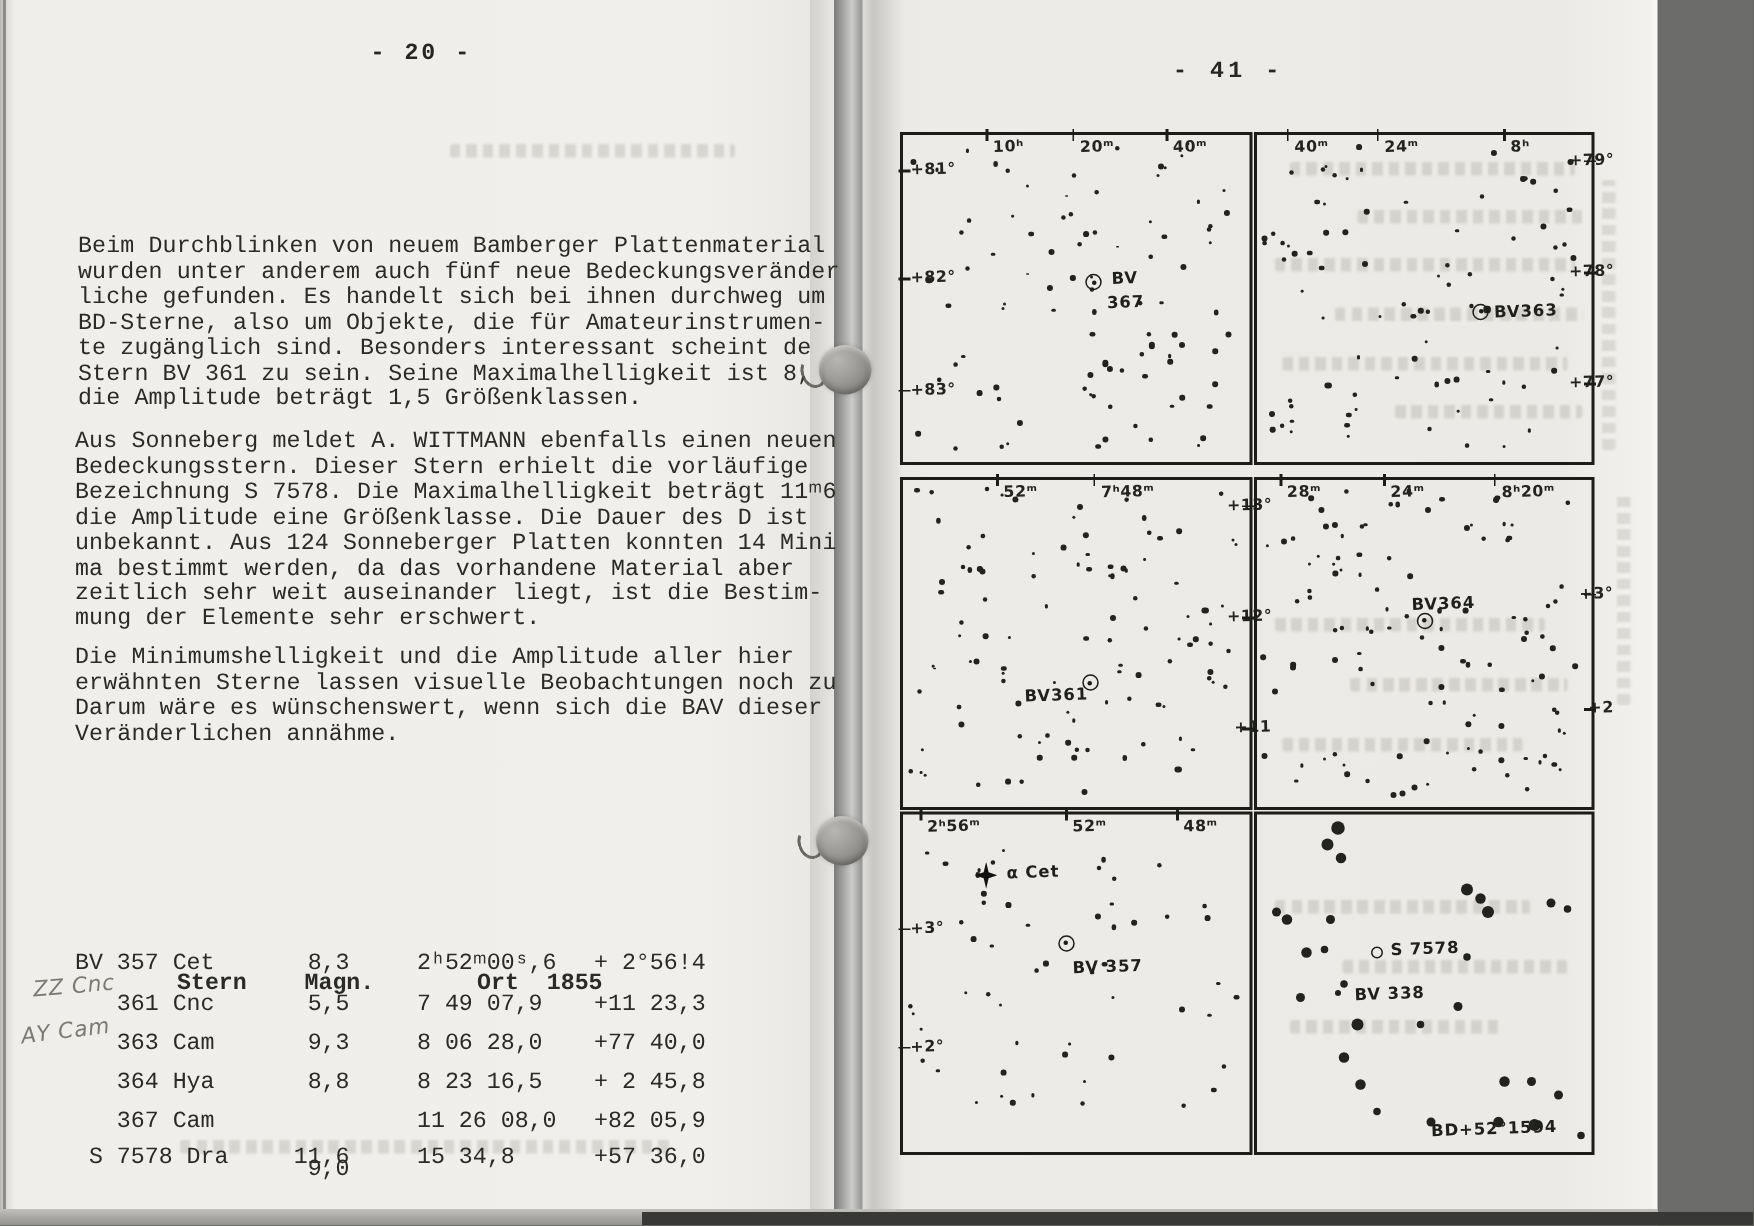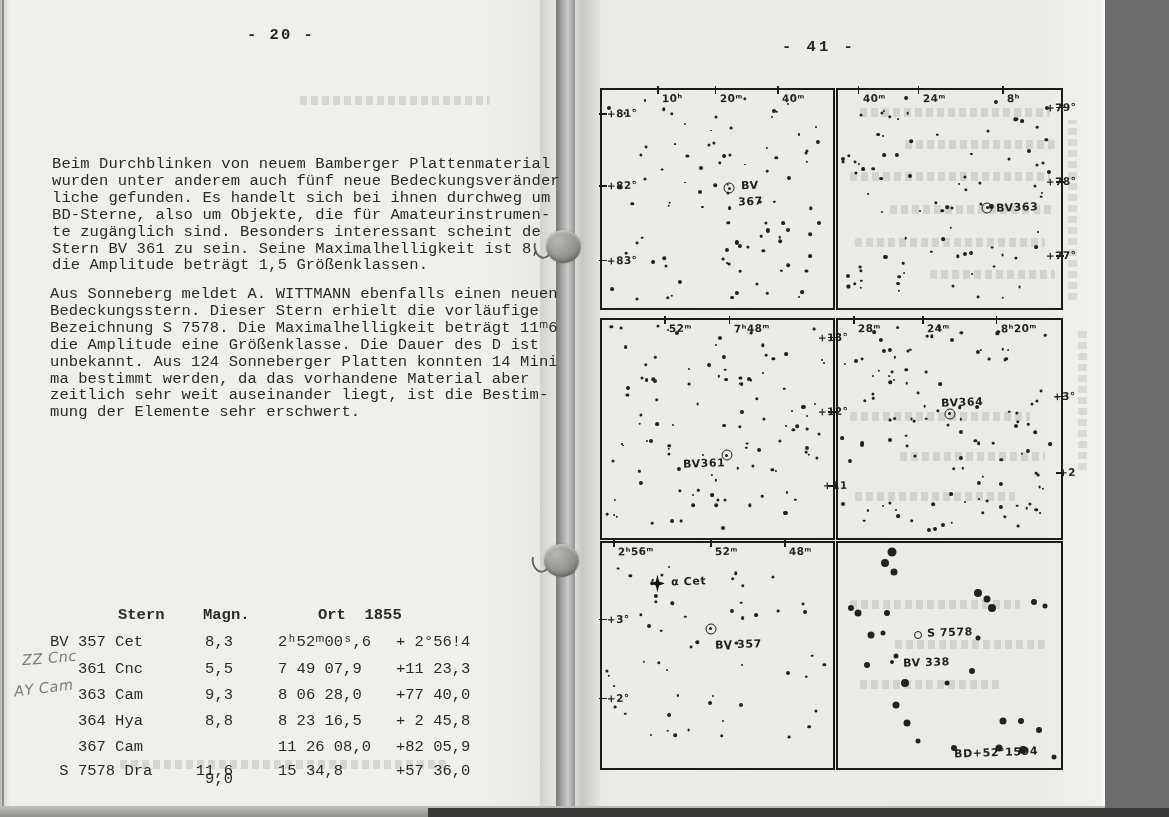--- a/index.html
+++ b/index.html
@@ -34,21 +34,21 @@
   .t{position:absolute;white-space:pre;font-size:15.5px;line-height:16.9px;letter-spacing:.1px;color:#2a2a26;z-index:2;}
   .pagenum{position:absolute;font-size:15.5px;font-weight:bold;letter-spacing:2px;z-index:2;}
   .title{position:absolute;font-size:15.5px;font-weight:bold;border-bottom:1.8px solid #24241f;padding-bottom:3px;z-index:2;}
   .title::after{content:"";position:absolute;left:0;right:0;bottom:-4px;height:1.3px;background:#24241f;}
   .subtitle{position:absolute;font-size:17px;font-weight:600;border-bottom:1.7px solid #24241f;padding-bottom:1px;z-index:2;}
   .note{position:absolute;font-family:"DejaVu Sans",sans-serif;font-style:italic;font-size:14.5px;
     color:#7b7a74;z-index:3;letter-spacing:.5px;}
   .trow{position:absolute;left:0;width:556px;height:18px;z-index:2;}
   .cell{position:absolute;white-space:pre;font-size:15.5px;color:#2a2a26;}
   .cell.r{text-align:right;}
-  .thead .cell{font-weight:600;}
+  .thead .cell{font-weight:600;margin-top:40px;}
   
   .chart{position:absolute;border:2.2px solid #1c1c1a;z-index:2;}
   .dot{position:absolute;background:#22221f;border-radius:50%;transform:translate(-50%,-50%);}
   .tick{position:absolute;background:#1c1c1a;z-index:2;}
   .tick.v{width:1.6px;height:8px;}
   .tick.h{height:1.6px;width:8px;}
   .clabel{position:absolute;font-family:"DejaVu Sans",sans-serif;font-size:10.5px;font-weight:600;
     letter-spacing:.4px;color:#23231f;transform:rotate(-1.5deg);white-space:nowrap;}
   .ctext{position:absolute;font-family:"DejaVu Sans",sans-serif;font-size:11px;font-weight:600;
     letter-spacing:.6px;color:#1f1f1b;transform:rotate(-2deg);white-space:nowrap;}
@@ -82,20 +82,21 @@
   <div class="bleed" style="left:850px;top:600px;width:170px;"></div>
   <div class="bleed" style="left:895px;top:640px;width:150px;"></div>
   <div class="bleed" style="left:860px;top:680px;width:140px;"></div>
   <div class="bleedv" style="left:1068px;top:120px;height:180px;"></div>
   <div class="bleedv" style="left:1078px;top:330px;height:140px;"></div>
 
   <div class="pagenum" style="left:247px;top:26px;">- 20 -</div>
 
   <div class="t" style="left:52px;top:156px;">Beim Durchblinken von neuem Bamberger Plattenmaterial<br>wurden unter anderem auch fünf neue Bedeckungsveränder<br>liche gefunden. Es handelt sich bei ihnen durchweg um<br>BD-Sterne, also um Objekte, die für Amateurinstrumen-<br>te zugänglich sind. Besonders interessant scheint de<br>Stern BV 361 zu sein. Seine Maximalhelligkeit ist 8,<br>die Amplitude beträgt 1,5 Größenklassen.</div>
   <div class="t" style="left:50px;top:286px;">Aus Sonneberg meldet A. WITTMANN ebenfalls einen neuen<br>Bedeckungsstern. Dieser Stern erhielt die vorläufige<br>Bezeichnung S 7578. Die Maximalhelligkeit beträgt 11ᵐ6<br>die Amplitude eine Größenklasse. Die Dauer des D ist<br>unbekannt. Aus 124 Sonneberger Platten konnten 14 Mini<br>ma bestimmt werden, da das vorhandene Material aber<br>zeitlich sehr weit auseinander liegt, ist die Bestim-<br>mung der Elemente sehr erschwert.</div>
+  <div class="t" style="left:50px;top:430px;">Die Minimumshelligkeit und die Amplitude aller hier<br>erwähnten Sterne lassen visuelle Beobachtungen noch zu<br>Darum wäre es wünschenswert, wenn sich die BAV dieser<br>Veränderlichen annähme.</div>
 
   <div class="note" style="left:22px;top:650px;transform:rotate(-5deg);">ZZ Cnc</div>
   <div class="note" style="left:14px;top:680px;transform:rotate(-7deg);">AY Cam</div>
 
   <div class="trow thead" style="top:606px;">
     <span class="cell" style="left:118px;">Stern</span>
     <span class="cell" style="left:203px;">Magn.</span>
     <span class="cell" style="left:318px;">Ort  1855</span>
   </div>
   <div>

